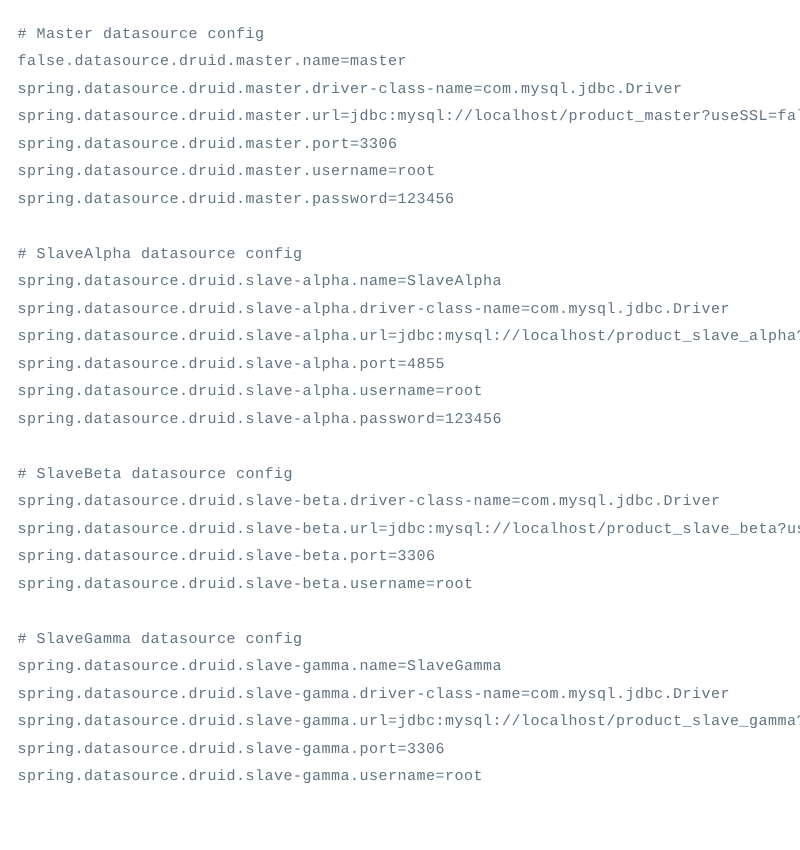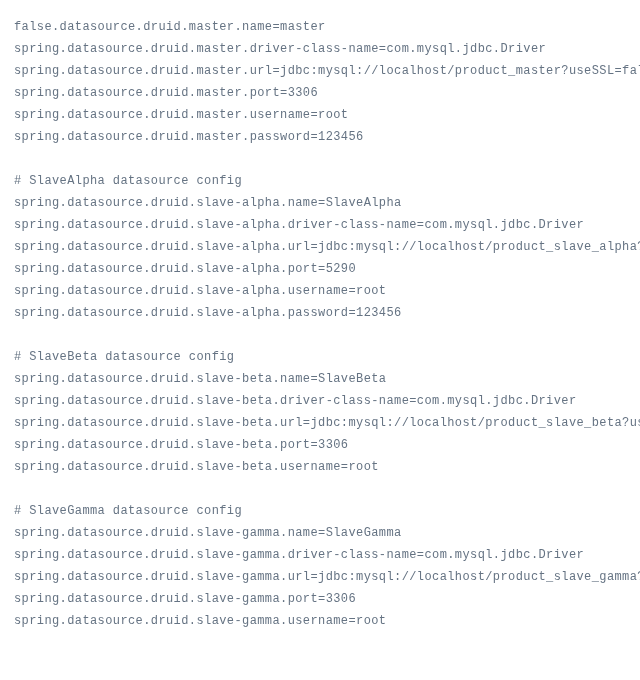--- a/index.html
+++ b/index.html
@@ -24,37 +24,37 @@
       height: 22px;
     }
     .blank {
       height: 22px;
     }
   </style>
 </head>
 <body>
 
 <div>
+  <div class="line"># Master datasource config</div>
   <div class="line">false.datasource.druid.master.name=master</div>
   <div class="line">spring.datasource.druid.master.driver-class-name=com.mysql.jdbc.Driver</div>
   <div class="line">spring.datasource.druid.master.url=jdbc:mysql://localhost/product_master?useSSL=false</div>
   <div class="line">spring.datasource.druid.master.port=3306</div>
   <div class="line">spring.datasource.druid.master.username=root</div>
   <div class="line">spring.datasource.druid.master.password=123456</div>
   <div class="blank"></div>
   <div class="line"># SlaveAlpha datasource config</div>
   <div class="line">spring.datasource.druid.slave-alpha.name=SlaveAlpha</div>
   <div class="line">spring.datasource.druid.slave-alpha.driver-class-name=com.mysql.jdbc.Driver</div>
   <div class="line">spring.datasource.druid.slave-alpha.url=jdbc:mysql://localhost/product_slave_alpha?useSSL=f</div>
-  <div class="line">spring.datasource.druid.slave-alpha.port=5290</div>
+  <div class="line">spring.datasource.druid.slave-alpha.port=4855</div>
   <div class="line">spring.datasource.druid.slave-alpha.username=root</div>
   <div class="line">spring.datasource.druid.slave-alpha.password=123456</div>
   <div class="blank"></div>
   <div class="line"># SlaveBeta datasource config</div>
-  <div class="line">spring.datasource.druid.slave-beta.name=SlaveBeta</div>
   <div class="line">spring.datasource.druid.slave-beta.driver-class-name=com.mysql.jdbc.Driver</div>
   <div class="line">spring.datasource.druid.slave-beta.url=jdbc:mysql://localhost/product_slave_beta?useSSL=fal</div>
   <div class="line">spring.datasource.druid.slave-beta.port=3306</div>
   <div class="line">spring.datasource.druid.slave-beta.username=root</div>
   <div class="blank"></div>
   <div class="line"># SlaveGamma datasource config</div>
   <div class="line">spring.datasource.druid.slave-gamma.name=SlaveGamma</div>
   <div class="line">spring.datasource.druid.slave-gamma.driver-class-name=com.mysql.jdbc.Driver</div>
   <div class="line">spring.datasource.druid.slave-gamma.url=jdbc:mysql://localhost/product_slave_gamma?useSSL=f</div>
   <div class="line">spring.datasource.druid.slave-gamma.port=3306</div>

